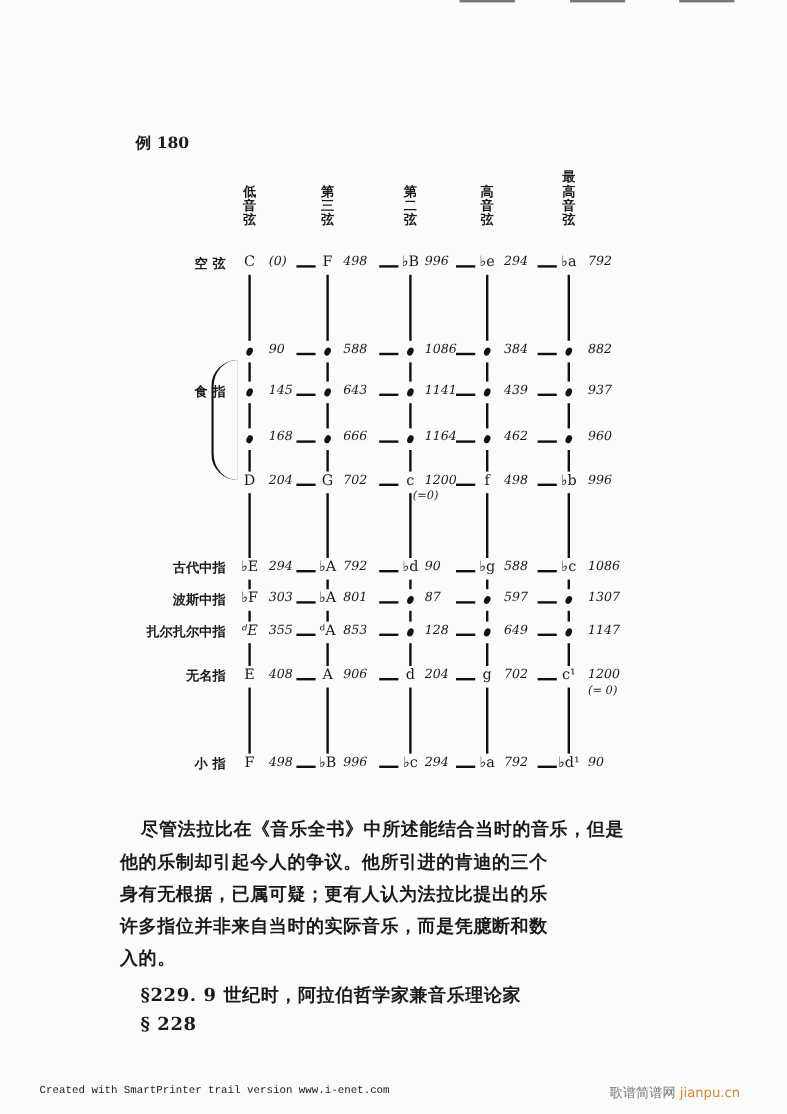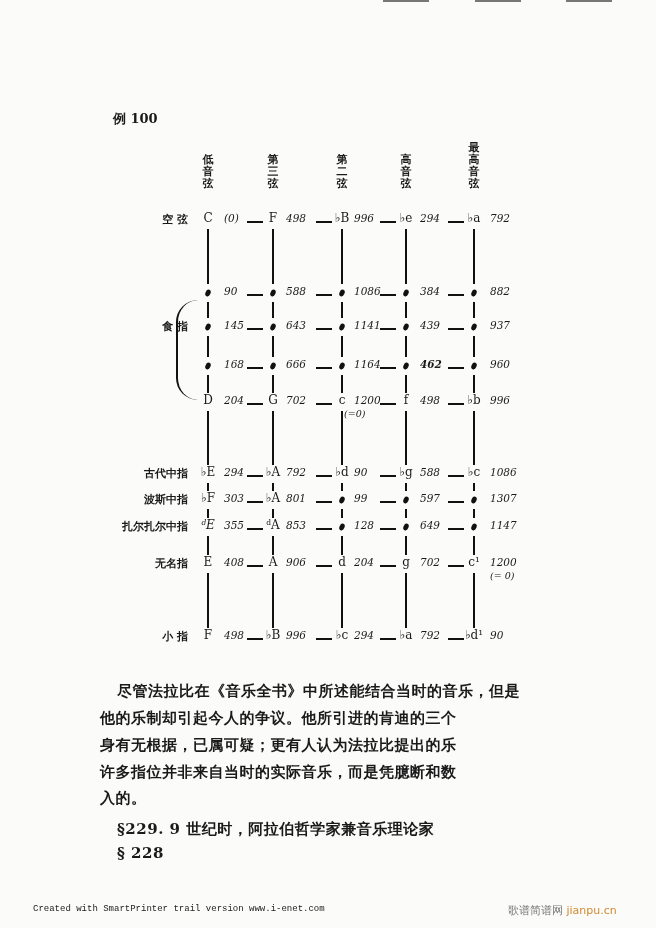--- a/index.html
+++ b/index.html
@@ -24,21 +24,21 @@
   .footer-right { position:absolute; left:508px; top:903px; font-size:11px; font-family:"DejaVu Sans", sans-serif; color:#777; }
   .footer-right span { color:#d08a30; }
 </style>
 </head>
 <body>
 
 <div class="topbar" style="left:383px;width:46px;"></div>
 <div class="topbar" style="left:475px;width:46px;"></div>
 <div class="topbar" style="left:566px;width:46px;"></div>
 
-<div class="ex-label">例 100</div>
+<div class="ex-label">例 180</div>
 
 <div id="table"></div>
 
 <div class="brace"></div>
 
 <div id="para"></div>
 
 <div class="para" style="top: 840px;">§ 228</div>
 
 <div class="footer-left">Created with SmartPrinter trail version www.i-enet.com</div>
@@ -141,21 +141,21 @@
 <div class="dot" style="left: 208px; top: 366px;"></div>
 <div class="val" style="left: 224px; top: 358px;">168</div>
 <div class="hdash" style="left: 247px; top: 367px; width: 16px;"></div>
 <div class="dot" style="left: 273px; top: 366px;"></div>
 <div class="val" style="left: 286px; top: 358px;">666</div>
 <div class="hdash" style="left: 316px; top: 367px; width: 16px;"></div>
 <div class="dot" style="left: 342px; top: 366px;"></div>
 <div class="val" style="left: 354px; top: 358px;">1164</div>
 <div class="hdash" style="left: 380px; top: 367px; width: 16px;"></div>
 <div class="dot" style="left: 406px; top: 366px;"></div>
-<div class="val" style="left: 420px; top: 358px; font-weight: bold;">462</div>
+<div class="val" style="left: 420px; top: 358px;">462</div>
 <div class="hdash" style="left: 448px; top: 367px; width: 16px;"></div>
 <div class="dot" style="left: 474px; top: 366px;"></div>
 <div class="val" style="left: 490px; top: 358px;">960</div>
 <div class="note" style="left: 208px; top: 393px;">D</div>
 <div class="val" style="left: 224px; top: 394px;">204</div>
 <div class="hdash" style="left: 247px; top: 403px; width: 16px;"></div>
 <div class="note" style="left: 273px; top: 393px;">G</div>
 <div class="val" style="left: 286px; top: 394px;">702</div>
 <div class="hdash" style="left: 316px; top: 403px; width: 16px;"></div>
 <div class="note" style="left: 342px; top: 393px;">c</div>
@@ -183,21 +183,21 @@
 <div class="note" style="left: 474px; top: 465px;">♭c</div>
 <div class="val" style="left: 490px; top: 466px;">1086</div>
 <div class="rowlabel" style="right: 468px; top: 492px;">波斯中指</div>
 <div class="note" style="left: 208px; top: 491px;">♭F</div>
 <div class="val" style="left: 224px; top: 492px;">303</div>
 <div class="hdash" style="left: 247px; top: 501px; width: 16px;"></div>
 <div class="note" style="left: 273px; top: 491px;">♭A</div>
 <div class="val" style="left: 286px; top: 492px;">801</div>
 <div class="hdash" style="left: 316px; top: 501px; width: 16px;"></div>
 <div class="dot" style="left: 342px; top: 500px;"></div>
-<div class="val" style="left: 354px; top: 492px;">99</div>
+<div class="val" style="left: 354px; top: 492px;">87</div>
 <div class="hdash" style="left: 380px; top: 501px; width: 16px;"></div>
 <div class="dot" style="left: 406px; top: 500px;"></div>
 <div class="val" style="left: 420px; top: 492px;">597</div>
 <div class="hdash" style="left: 448px; top: 501px; width: 16px;"></div>
 <div class="dot" style="left: 474px; top: 500px;"></div>
 <div class="val" style="left: 490px; top: 492px;">1307</div>
 <div class="rowlabel" style="right: 468px; top: 519px;">扎尔扎尔中指</div>
 <div class="note" style="left: 208px; top: 518px; font-style: italic;">ᵈE</div>
 <div class="val" style="left: 224px; top: 519px;">355</div>
 <div class="hdash" style="left: 247px; top: 528px; width: 16px;"></div>

